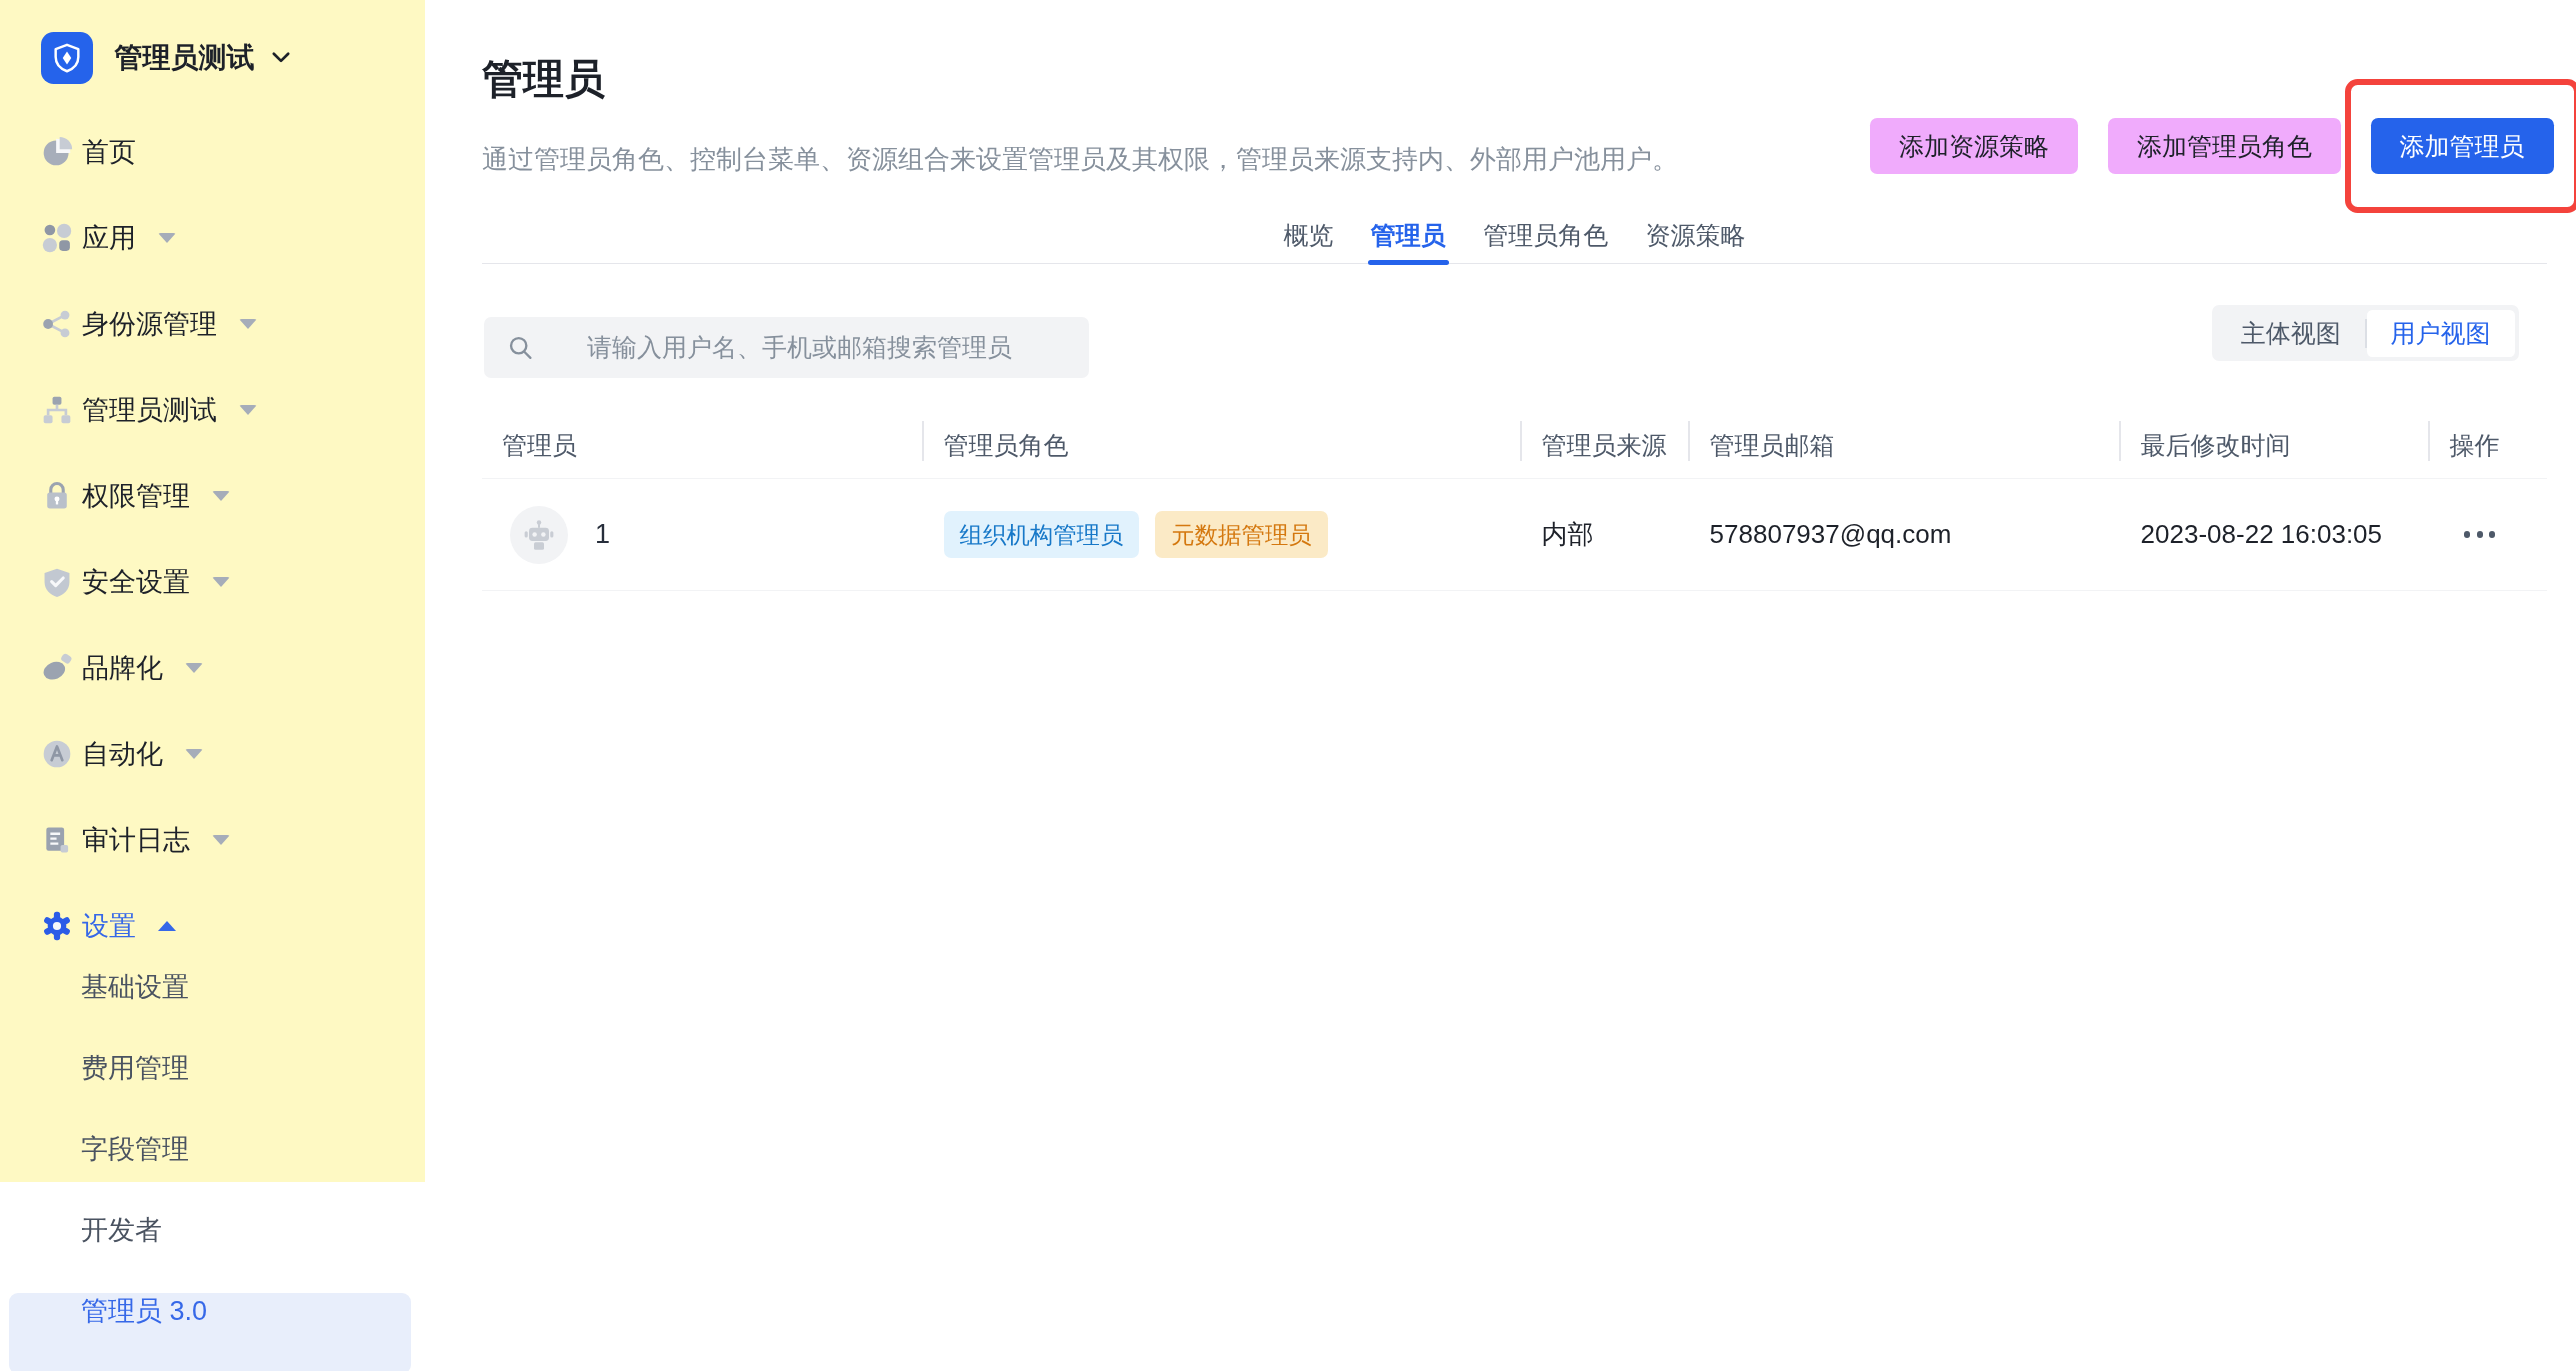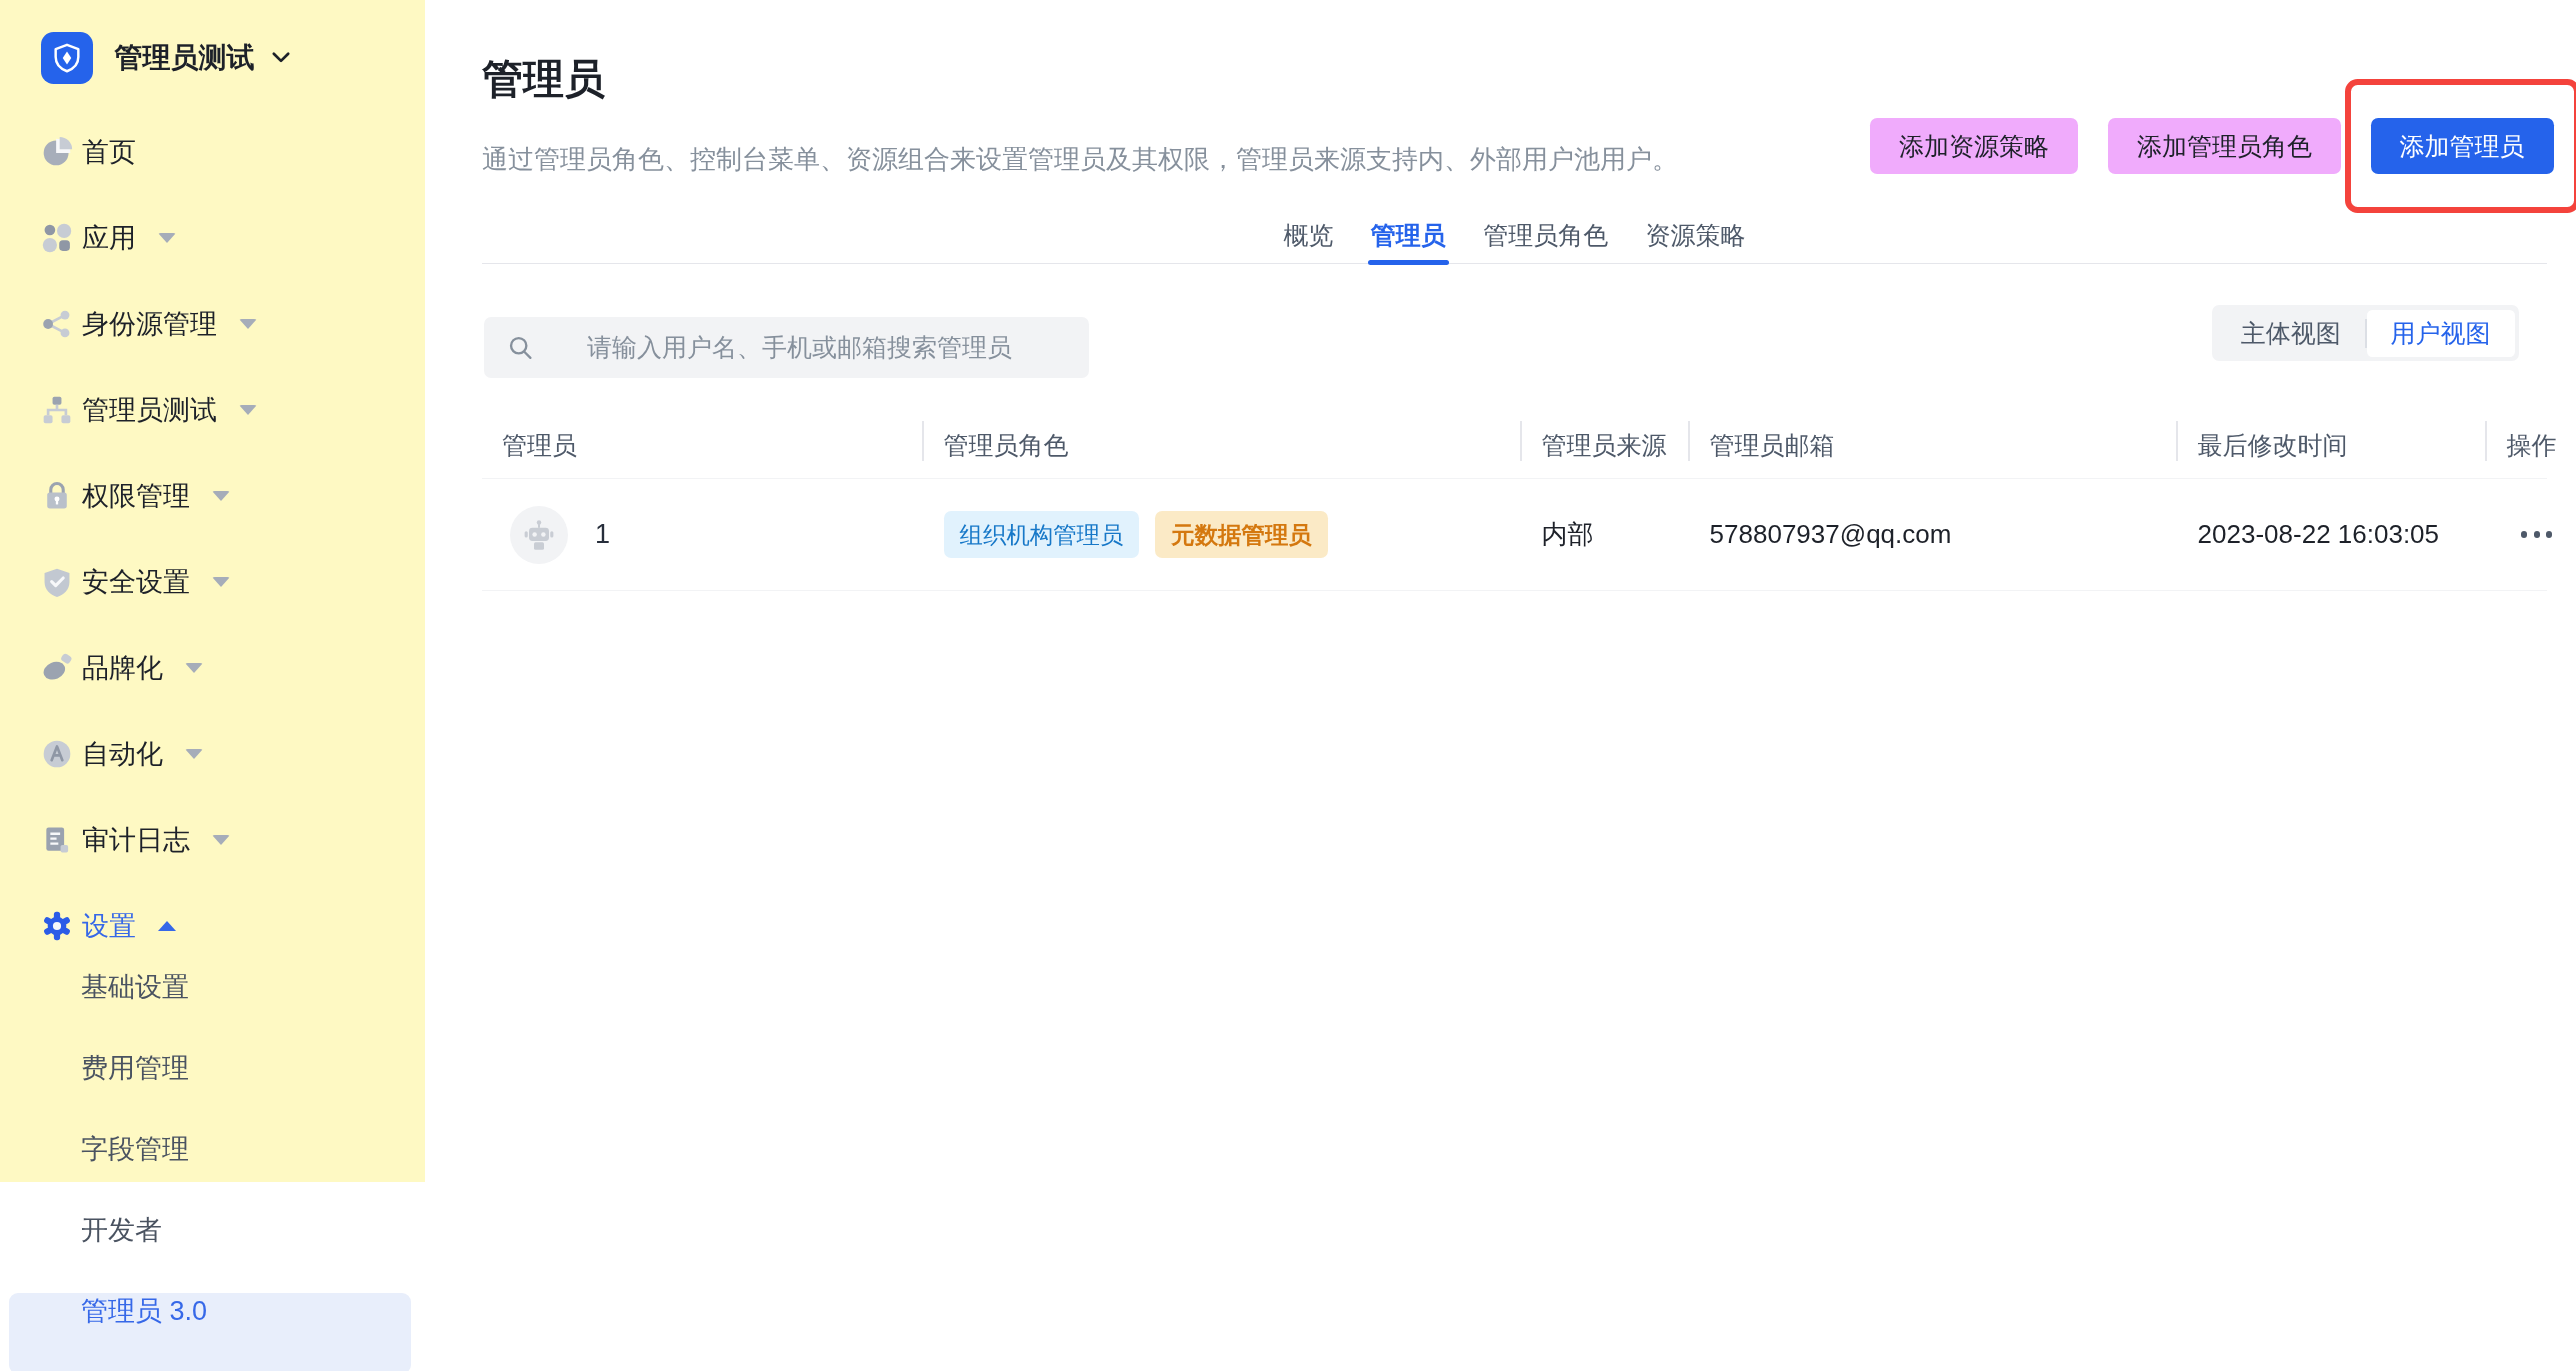--- a/index.html
+++ b/index.html
@@ -66,31 +66,31 @@
   .seg.active { background:#ffffff; border-radius:5.4px; color:#2563eb; }
   .seg-divider { width:1.8px; height:29px; background:#dcdfe5; }
 
   
   .table { position:absolute; left:57px; right:29px; top:412px; }
   .thead { display:flex; align-items:center; height:67px; border-bottom:1.8px solid #f2f3f5; }
   .th { position:relative; font-size:25px; color:#4e5969; padding-left:21.6px; flex:0 0 auto; }
   .th:first-child { padding-left:20px; }
   .th + .th::before { content:""; position:absolute; left:0; top:-7.2px; height:40px; width:1.8px; background:#e5e6eb; }
   .c1 { width:440px; } .c2 { width:598px; } .c3 { width:168px; }
-  .c4 { width:488px; } .c5 { width:309px; } .c6 { width:120px; }
+  .c4 { width:431px; } .c5 { width:309px; } .c6 { width:120px; }
   .trow { display:flex; align-items:center; height:112px; border-bottom:1.8px solid #f2f3f5; }
   .td { font-size:26px; color:#1d2129; padding-left:21.6px; flex:0 0 auto; }
   .td.c1 { padding-left:20px; display:flex; align-items:center; }
   .avatar { width:58px; height:58px; border-radius:50%; background:#f2f3f5;
     display:flex; align-items:center; justify-content:center; margin-left:8px; }
   .row-name { margin-left:27px; font-size:27px; color:#272e3b; }
   .roles { display:flex; gap:16px; }
   .tag { height:47px; display:flex; align-items:center; padding:0 16px; border-radius:7.2px; font-size:23.4px; }
   .tag-blue { background:#e1f2fd; color:#1778c8; }
-  .tag-orange { background:#fbeac6; color:#d4780f;font-weight:bold; }
+  .tag-orange { background:#fbeac6; color:#d4780f; }
   .more { display:flex; gap:6.3px; margin-left:14.4px; padding:9px 0; cursor:pointer; }
   .more i { width:6.3px; height:6.3px; border-radius:50%; background:#4e5969; }
 </style>
 </head>
 <body>
 
 <div class="app">
 
   <aside class="sidebar">
     <div class="workspace">

